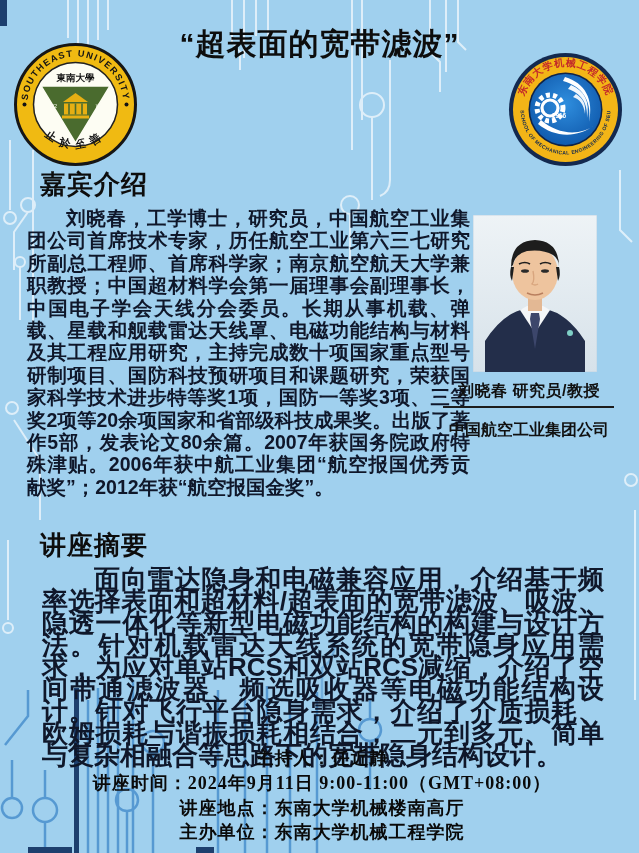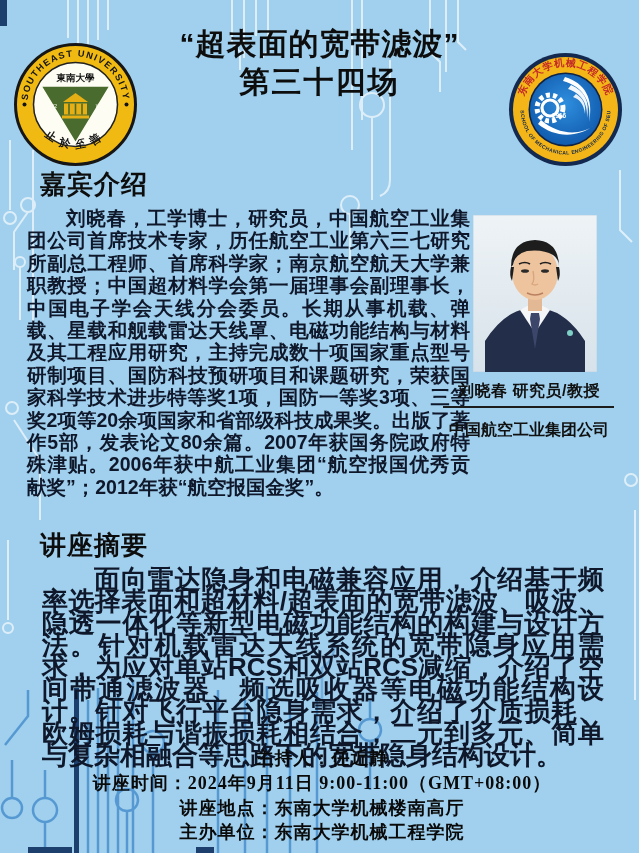--- a/index.html
+++ b/index.html
@@ -168,21 +168,20 @@
     <circle cx="42" cy="56" r="13" fill="none" stroke="#ffffff" stroke-width="5" stroke-dasharray="4 3.1"></circle>
     <circle cx="42" cy="56" r="8" fill="none" stroke="#ffffff" stroke-width="3.2"></circle>
     <path d="M57,25 C77,31 86,47 81,70 C84,47 73,34 55,29 Z" fill="#ffffff"></path>
     <path d="M63,33 C77,39 82,50 79,66 C80,50 72,41 60,37 Z" fill="#ffffff" opacity="0.95"></path>
     <path d="M68,42 C76,47 78,53 77,62 C76,52 71,47 65,45 Z" fill="#ffffff" opacity="0.9"></path>
     <path d="M30,72 C46,85 68,87 87,73 C72,84 50,83 33,68 Z" fill="#ffffff"></path>
     <text x="51" y="66" font-size="6.5" font-weight="bold" fill="#ffffff" text-anchor="middle">1916</text>
   </svg>
 
   <div id="series-title" class="abs title-line">“超表面的宽带滤波”</div>
-  <div id="session-number" class="abs title-line">第三十四场</div>
 
   <div id="guest-heading" class="abs section-heading">嘉宾介绍</div>
   <div id="guest-bio" class="abs">刘晓春，工学博士，研究员，中国航空工业集团公司首席技术专家，历任航空工业第六三七研究所副总工程师、首席科学家；南京航空航天大学兼职教授；中国超材料学会第一届理事会副理事长，中国电子学会天线分会委员。长期从事机载、弹载、星载和舰载雷达天线罩、电磁功能结构与材料及其工程应用研究，主持完成数十项国家重点型号研制项目、国防科技预研项目和课题研究，荣获国家科学技术进步特等奖1项，国防一等奖3项、三等奖2项等20余项国家和省部级科技成果奖。出版了著作5部，发表论文80余篇。2007年获国务院政府特殊津贴。2006年获中航工业集团“航空报国优秀贡献奖”；2012年获“航空报国金奖”。</div>
 
   <svg id="guest-photo" class="abs" viewBox="0 0 124 157">
     <defs>
       <linearGradient id="photoBg" x1="0" y1="0" x2="0" y2="1">
         <stop offset="0%" stop-color="#eef3f6"></stop>
         <stop offset="100%" stop-color="#d7e2ea"></stop>
       </linearGradient>

